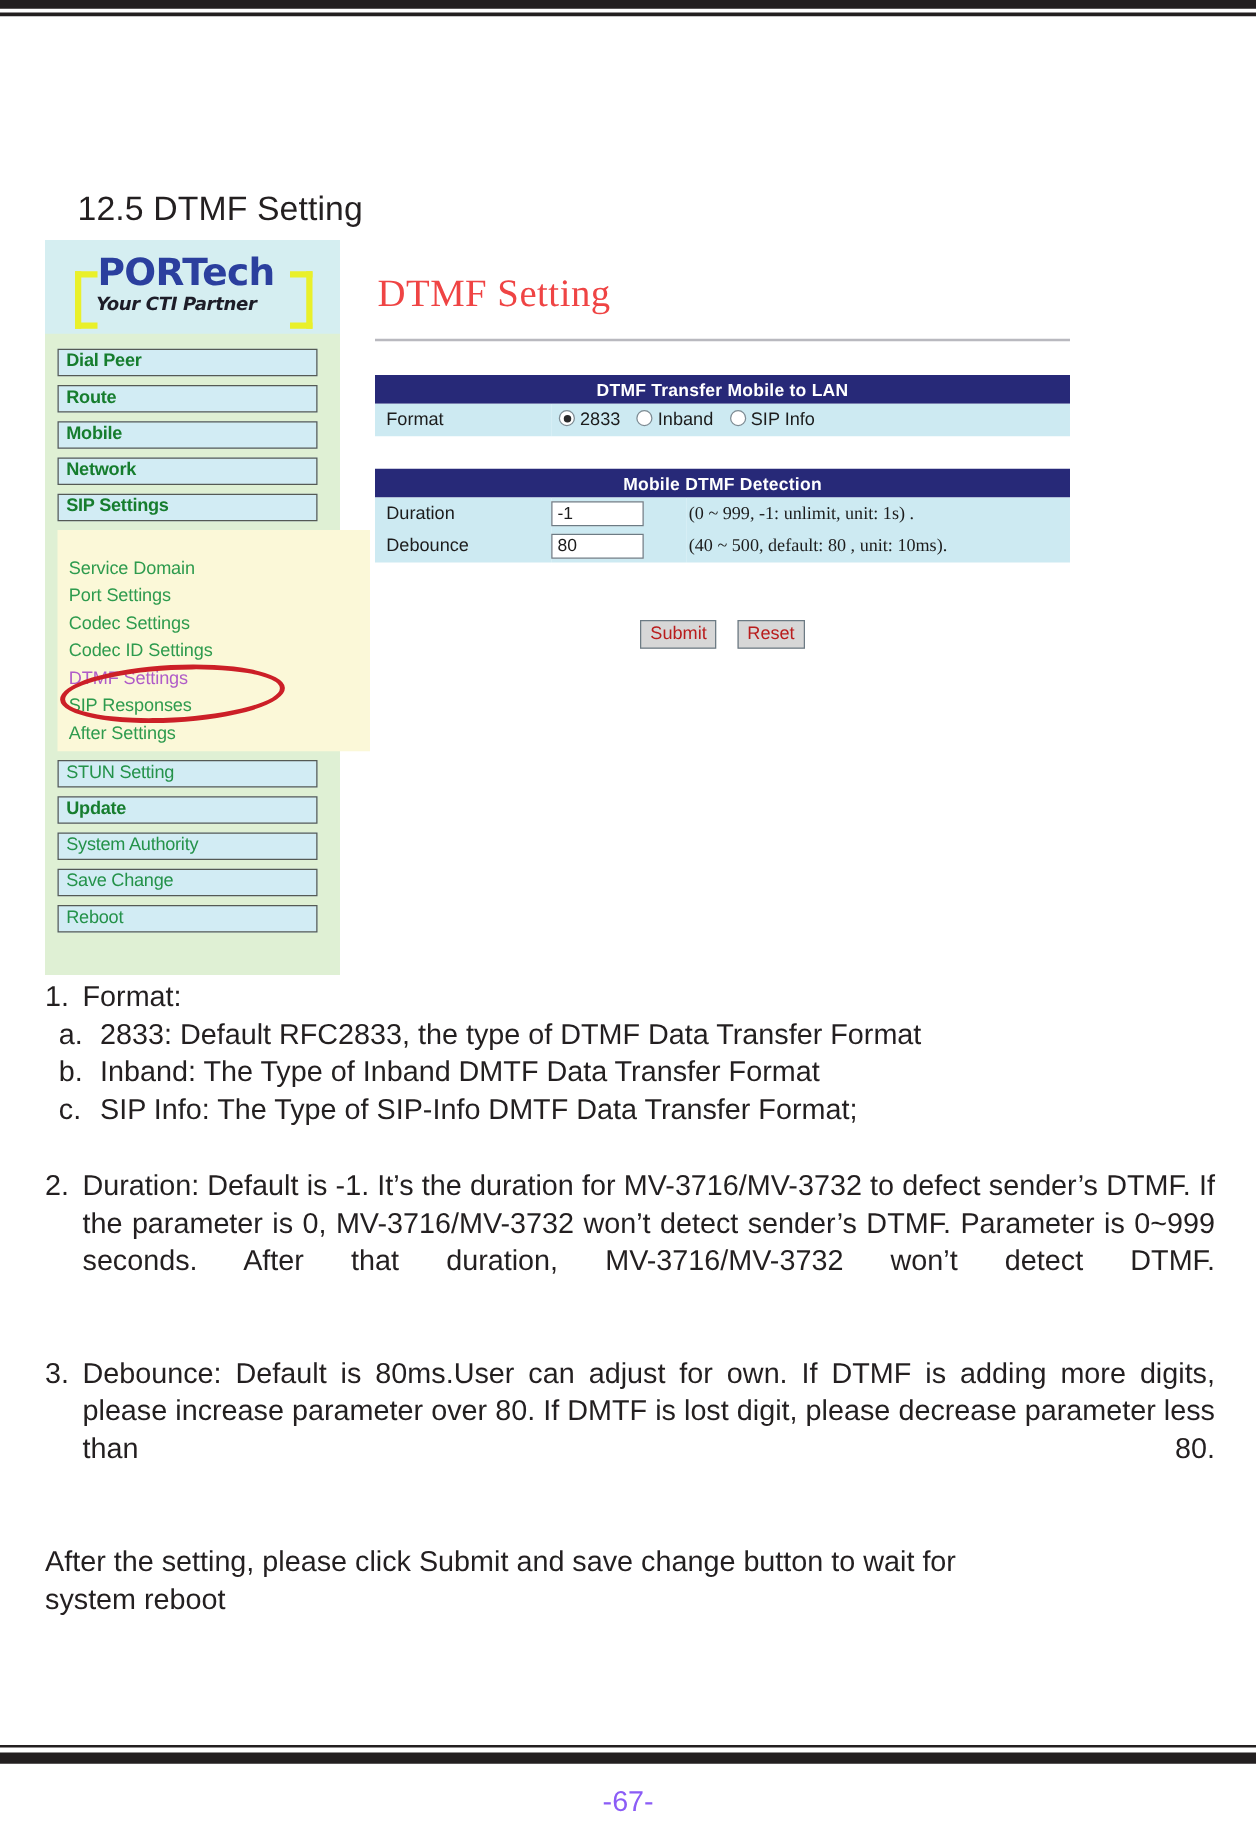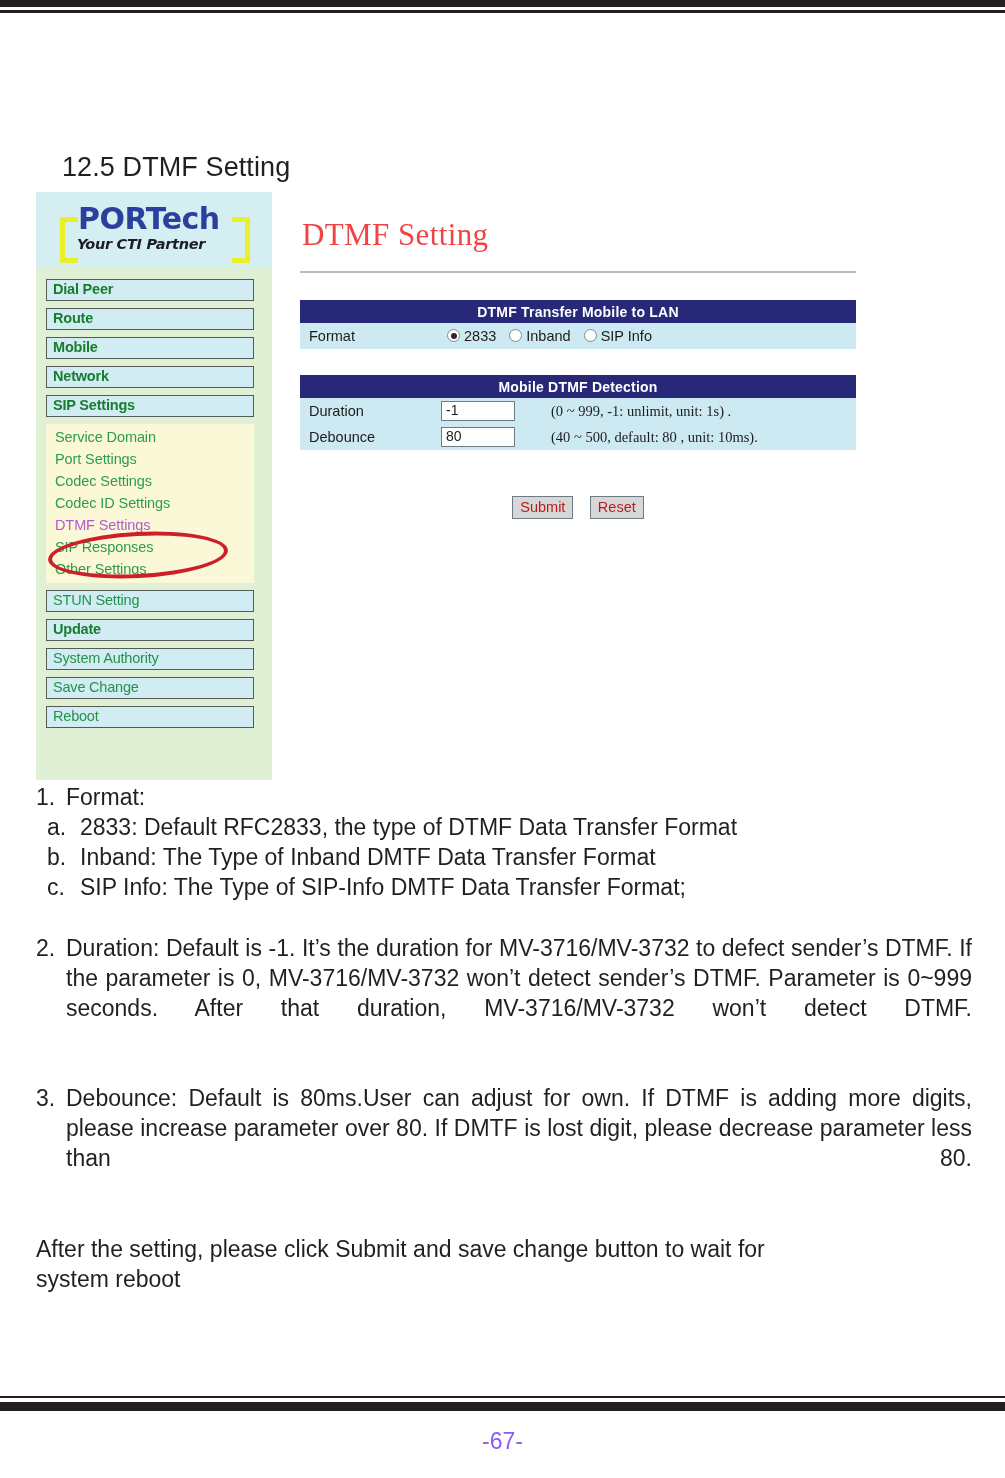--- a/index.html
+++ b/index.html
@@ -111,23 +111,23 @@
     color: #167d2e;
     font-weight: bold;
     font-size: 14.5px;
     line-height: 19px;
     padding-left: 6px;
     letter-spacing: -0.2px;
     white-space: nowrap;
   }
   .menu-item.thin { font-weight: normal; color: #24924a; }
   .submenu {
-    width: 208px;
+    width: 250px;
     background: #fbf8d8;
-    padding: 2px 0 3px 0;
+    padding: 20px 0 3px 0;
     margin-bottom: 7px;
   }
   .submenu-item {
     display: block;
     height: 22px;
     line-height: 22px;
     padding-left: 9px;
     color: #2e9b4e;
     font-size: 14.5px;
     letter-spacing: -0.1px;
@@ -320,21 +320,21 @@
       <a class="menu-item">Network</a>
       <a class="menu-item">SIP Settings</a>
 
       <div class="submenu">
         <a class="submenu-item">Service Domain</a>
         <a class="submenu-item">Port Settings</a>
         <a class="submenu-item">Codec Settings</a>
         <a class="submenu-item">Codec ID Settings</a>
         <a class="submenu-item visited">DTMF Settings</a>
         <a class="submenu-item">SIP Responses</a>
-        <a class="submenu-item">Other Settings</a>
+        <a class="submenu-item">After Settings</a>
       </div>
 
       <a class="menu-item thin">STUN Setting</a>
       <a class="menu-item">Update</a>
       <a class="menu-item thin">System Authority</a>
       <a class="menu-item thin">Save Change</a>
       <a class="menu-item thin">Reboot</a>
     </div>
 
     <div class="annot-ellipse"></div>

